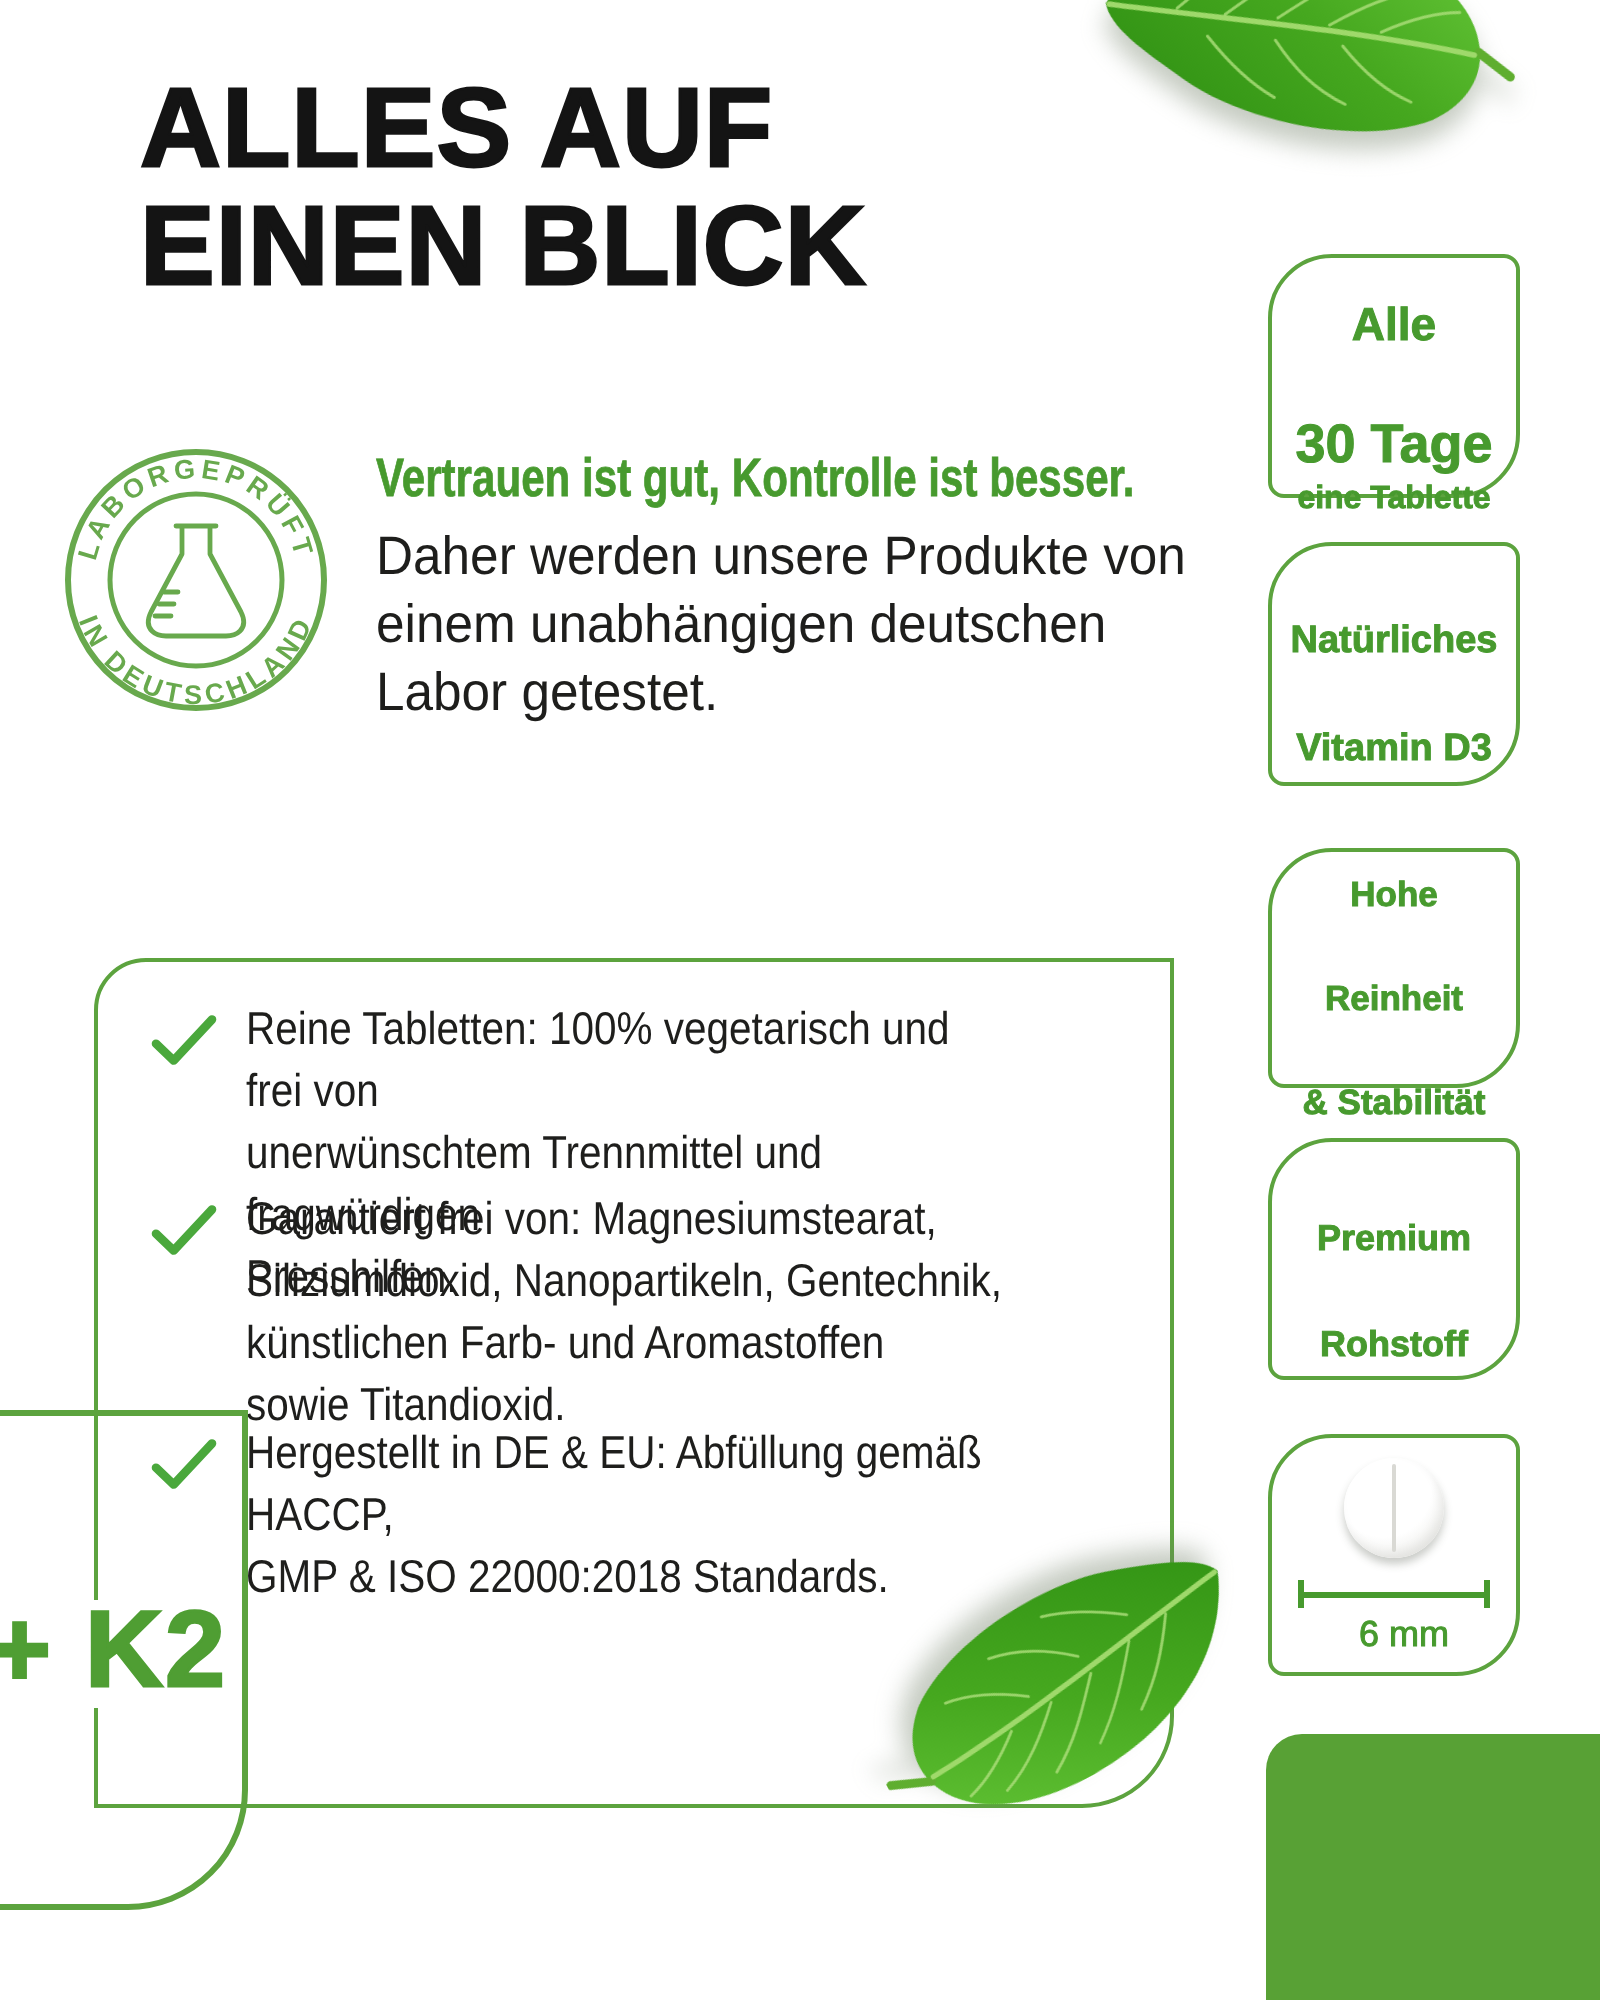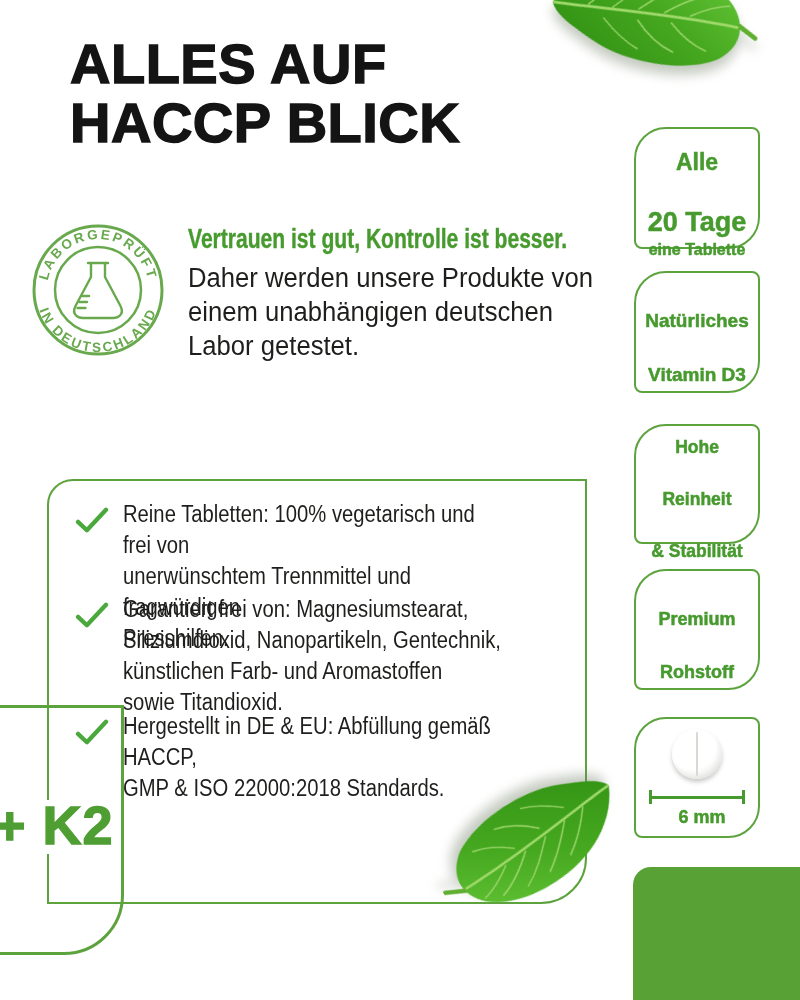--- a/index.html
+++ b/index.html
@@ -84,40 +84,40 @@
     box-shadow:0 3px 4px rgba(60,70,55,.28), inset -2px -3px 5px rgba(0,0,0,.05);
   }
   .tablet::after {
     content:""; position:absolute; left:50%; top:3px; bottom:3px; width:2px;
     margin-left:-1px; background:#d9d9d4; border-radius:2px;
   }
   .ruler { margin-top:11px; width:96px; height:14px; position:relative;
     border-left:3px solid #479a2e; border-right:3px solid #479a2e; }
   .ruler::before { content:""; position:absolute; left:0; right:0; top:50%;
     height:2.5px; margin-top:-1px; background:#479a2e; }
-  .size-label { margin-top:3px; font-size:18px; font-weight:bold;margin-left:10px; -webkit-text-stroke:.5px #479a2e; }
+  .size-label { margin-top:3px; font-size:18px; font-weight:normal;margin-left:10px; -webkit-text-stroke:.5px #479a2e; }
 
   .green-block {
     left:633px; top:867px; width:167px; height:133px;
     background:#58a135; border-radius:18px 0 0 0; z-index:1;
   }
 
   
   .leaf { z-index:4; filter:drop-shadow(2px 9px 6px rgba(110,125,100,.40)); }
   .leaf-top    { left:548px; top:-40px; width:212px; height:120px; transform:rotate(16deg); }
   .leaf-bottom { left:428px; top:782px; width:200px; height:114px; transform:rotate(152deg); }
 </style>
 </head>
 <body>
 
 <div id="page">
 
   <h1 class="abs heading">
     <span>ALLES AUF</span>
-    <span>HACCP BLICK</span>
+    <span>EINEN BLICK</span>
   </h1>
 
   <svg class="abs stamp" viewBox="0 0 140 140">
     <defs>
       <path id="arcTop" d="M 19.8 61.1 A 51 51 0 0 1 120.2 61.1" fill="none"></path>
       <path id="arcBottom" d="M 10.1 86 A 62 62 0 0 0 129.9 86" fill="none"></path>
     </defs>
     <circle cx="70" cy="70" r="64" fill="none" stroke="#68a94d" stroke-width="3"></circle>
     <circle cx="70" cy="70" r="43" fill="none" stroke="#68a94d" stroke-width="2.5"></circle>
     <text text-anchor="middle">
@@ -165,21 +165,21 @@
       <span class="check-text">Hergestellt in DE &amp; EU: Abfüllung gemäß HACCP,
 GMP &amp; ISO 22000:2018 Standards.</span>
     </div>
   </div>
 
   <div class="abs k2-box"></div>
   <div class="abs k2-label">+ K2</div>
 
   <div class="abs card card-dosage">
     <b class="sz-md">Alle</b>
-    <b class="sz-lg">20 Tage</b>
+    <b class="sz-lg">30 Tage</b>
     <b class="sz-sm">eine Tablette</b>
   </div>
   <div class="abs card card-natural">
     <b class="sz-19">Natürliches</b>
     <b class="sz-19">Vitamin D3</b>
   </div>
   <div class="abs card card-premium">
     <b class="sz-18">Premium</b>
     <b class="sz-18">Rohstoff</b>
   </div>

